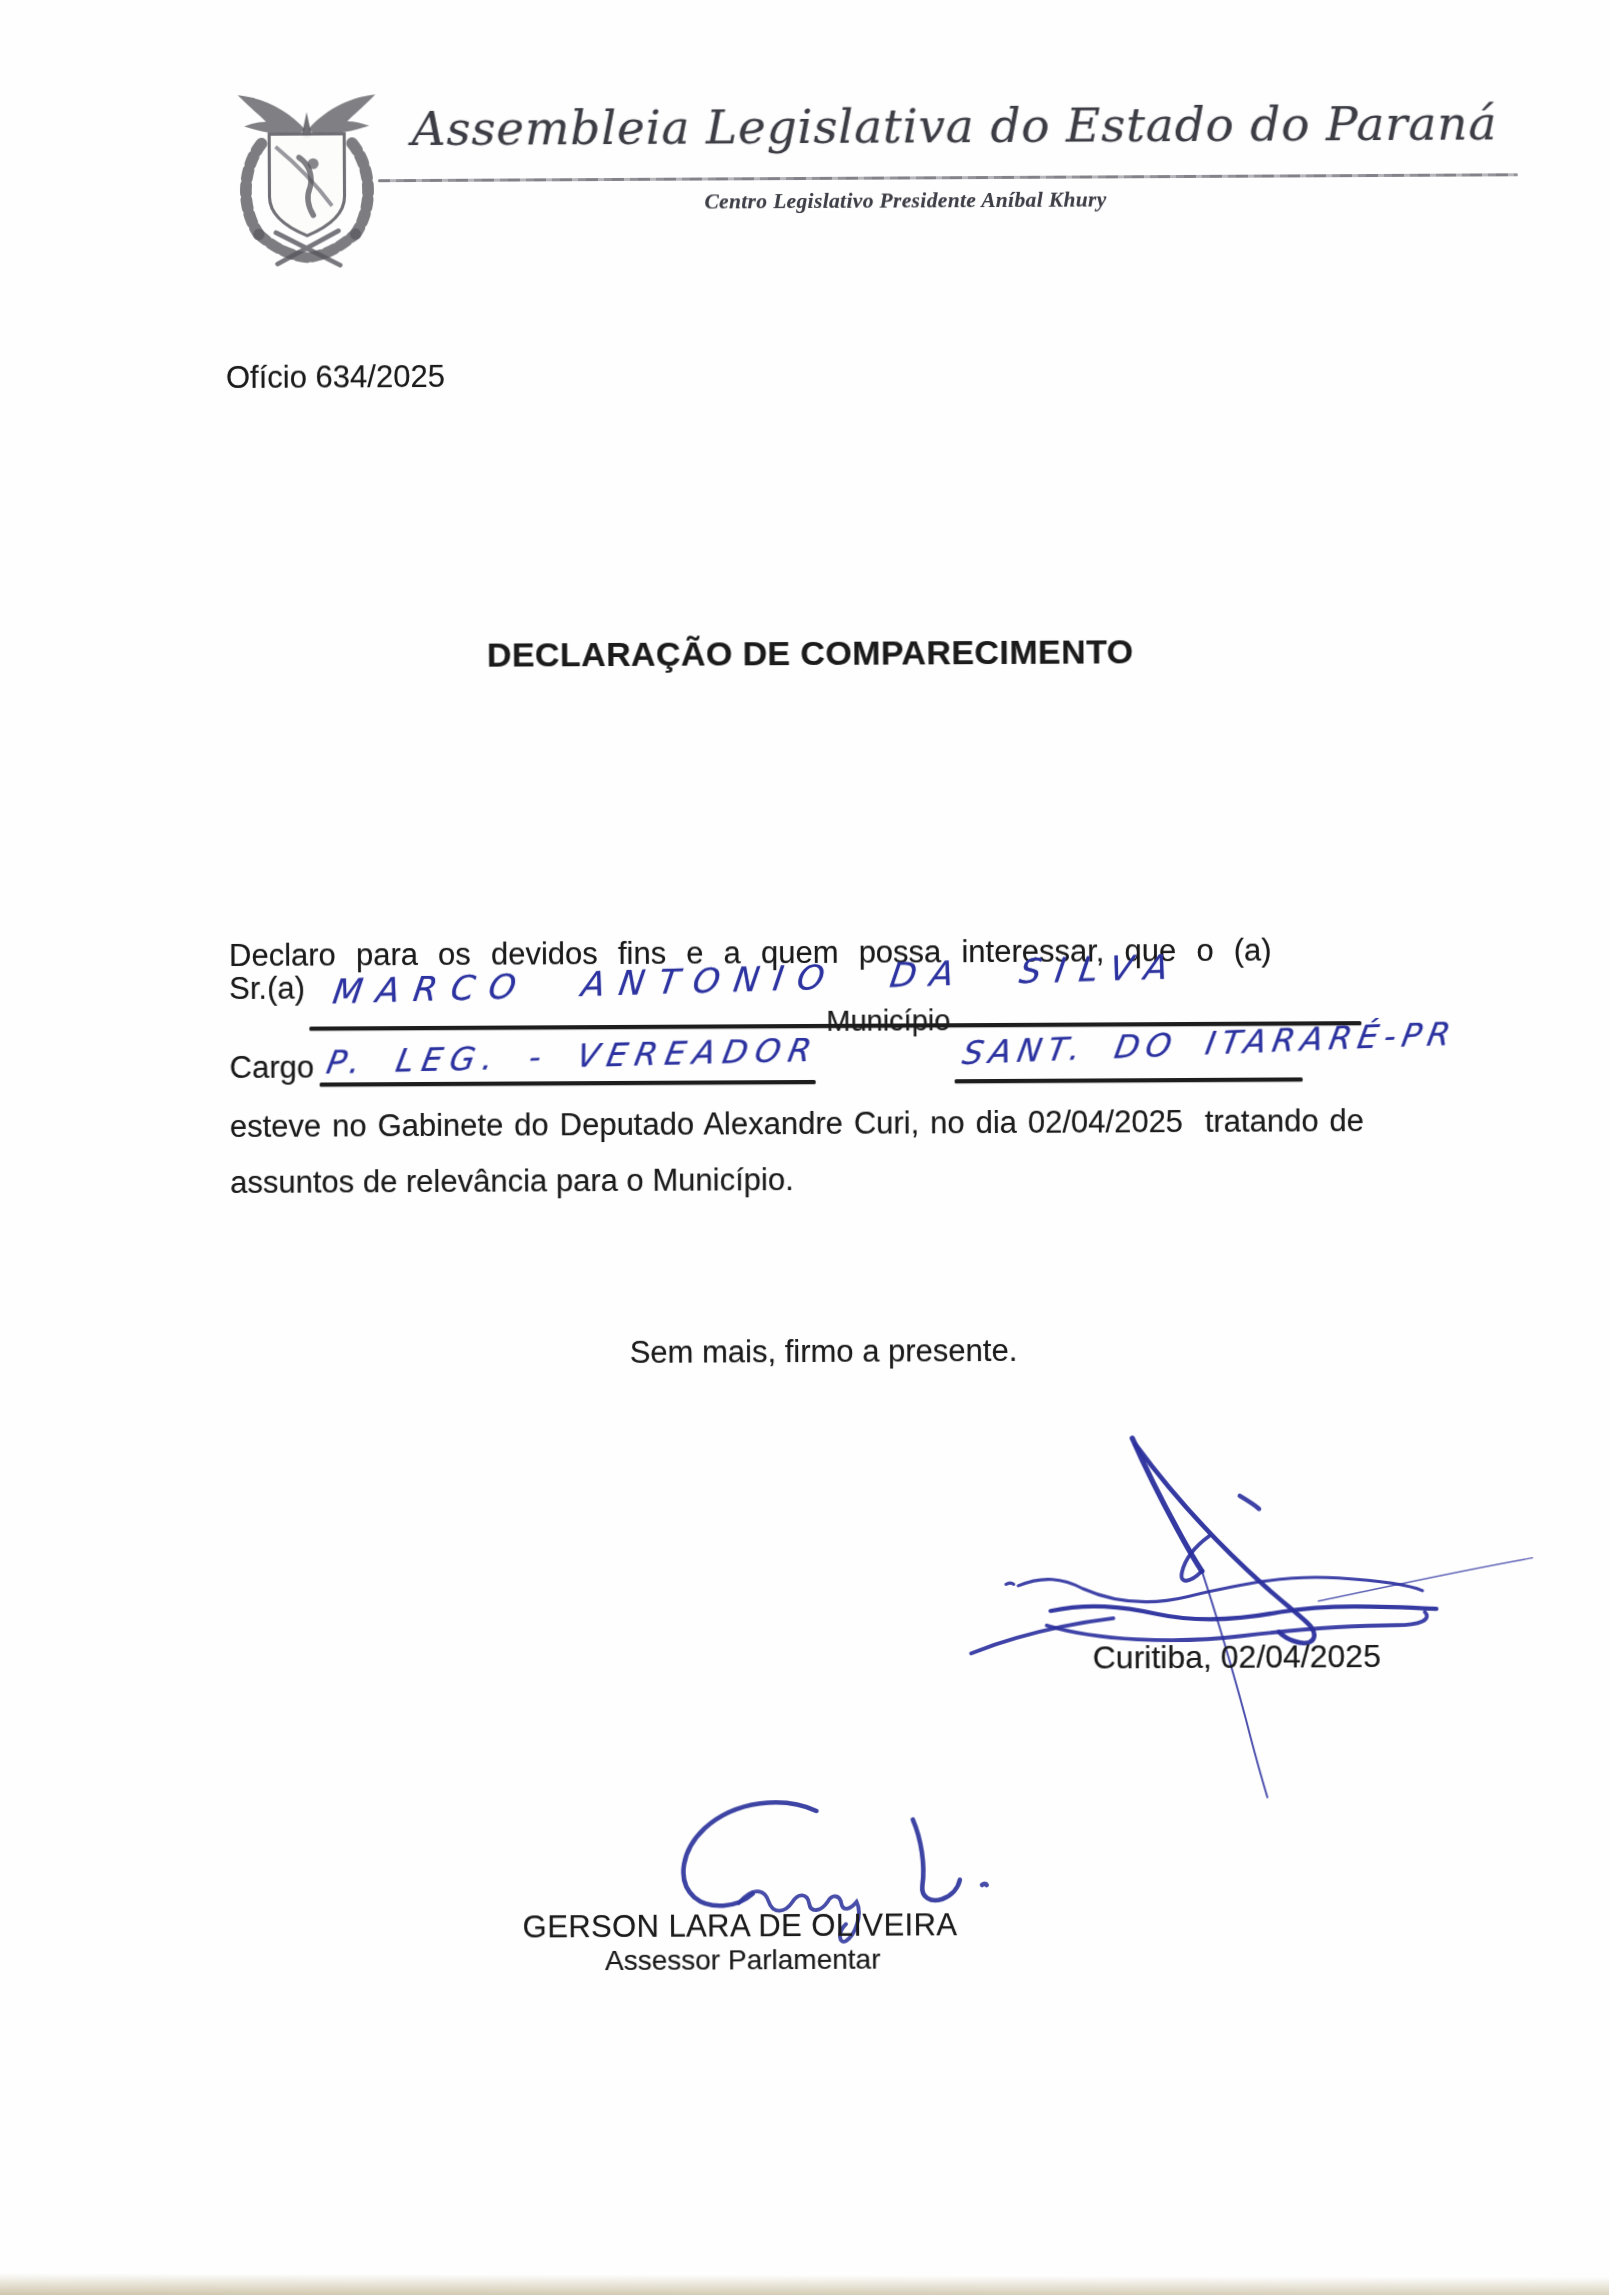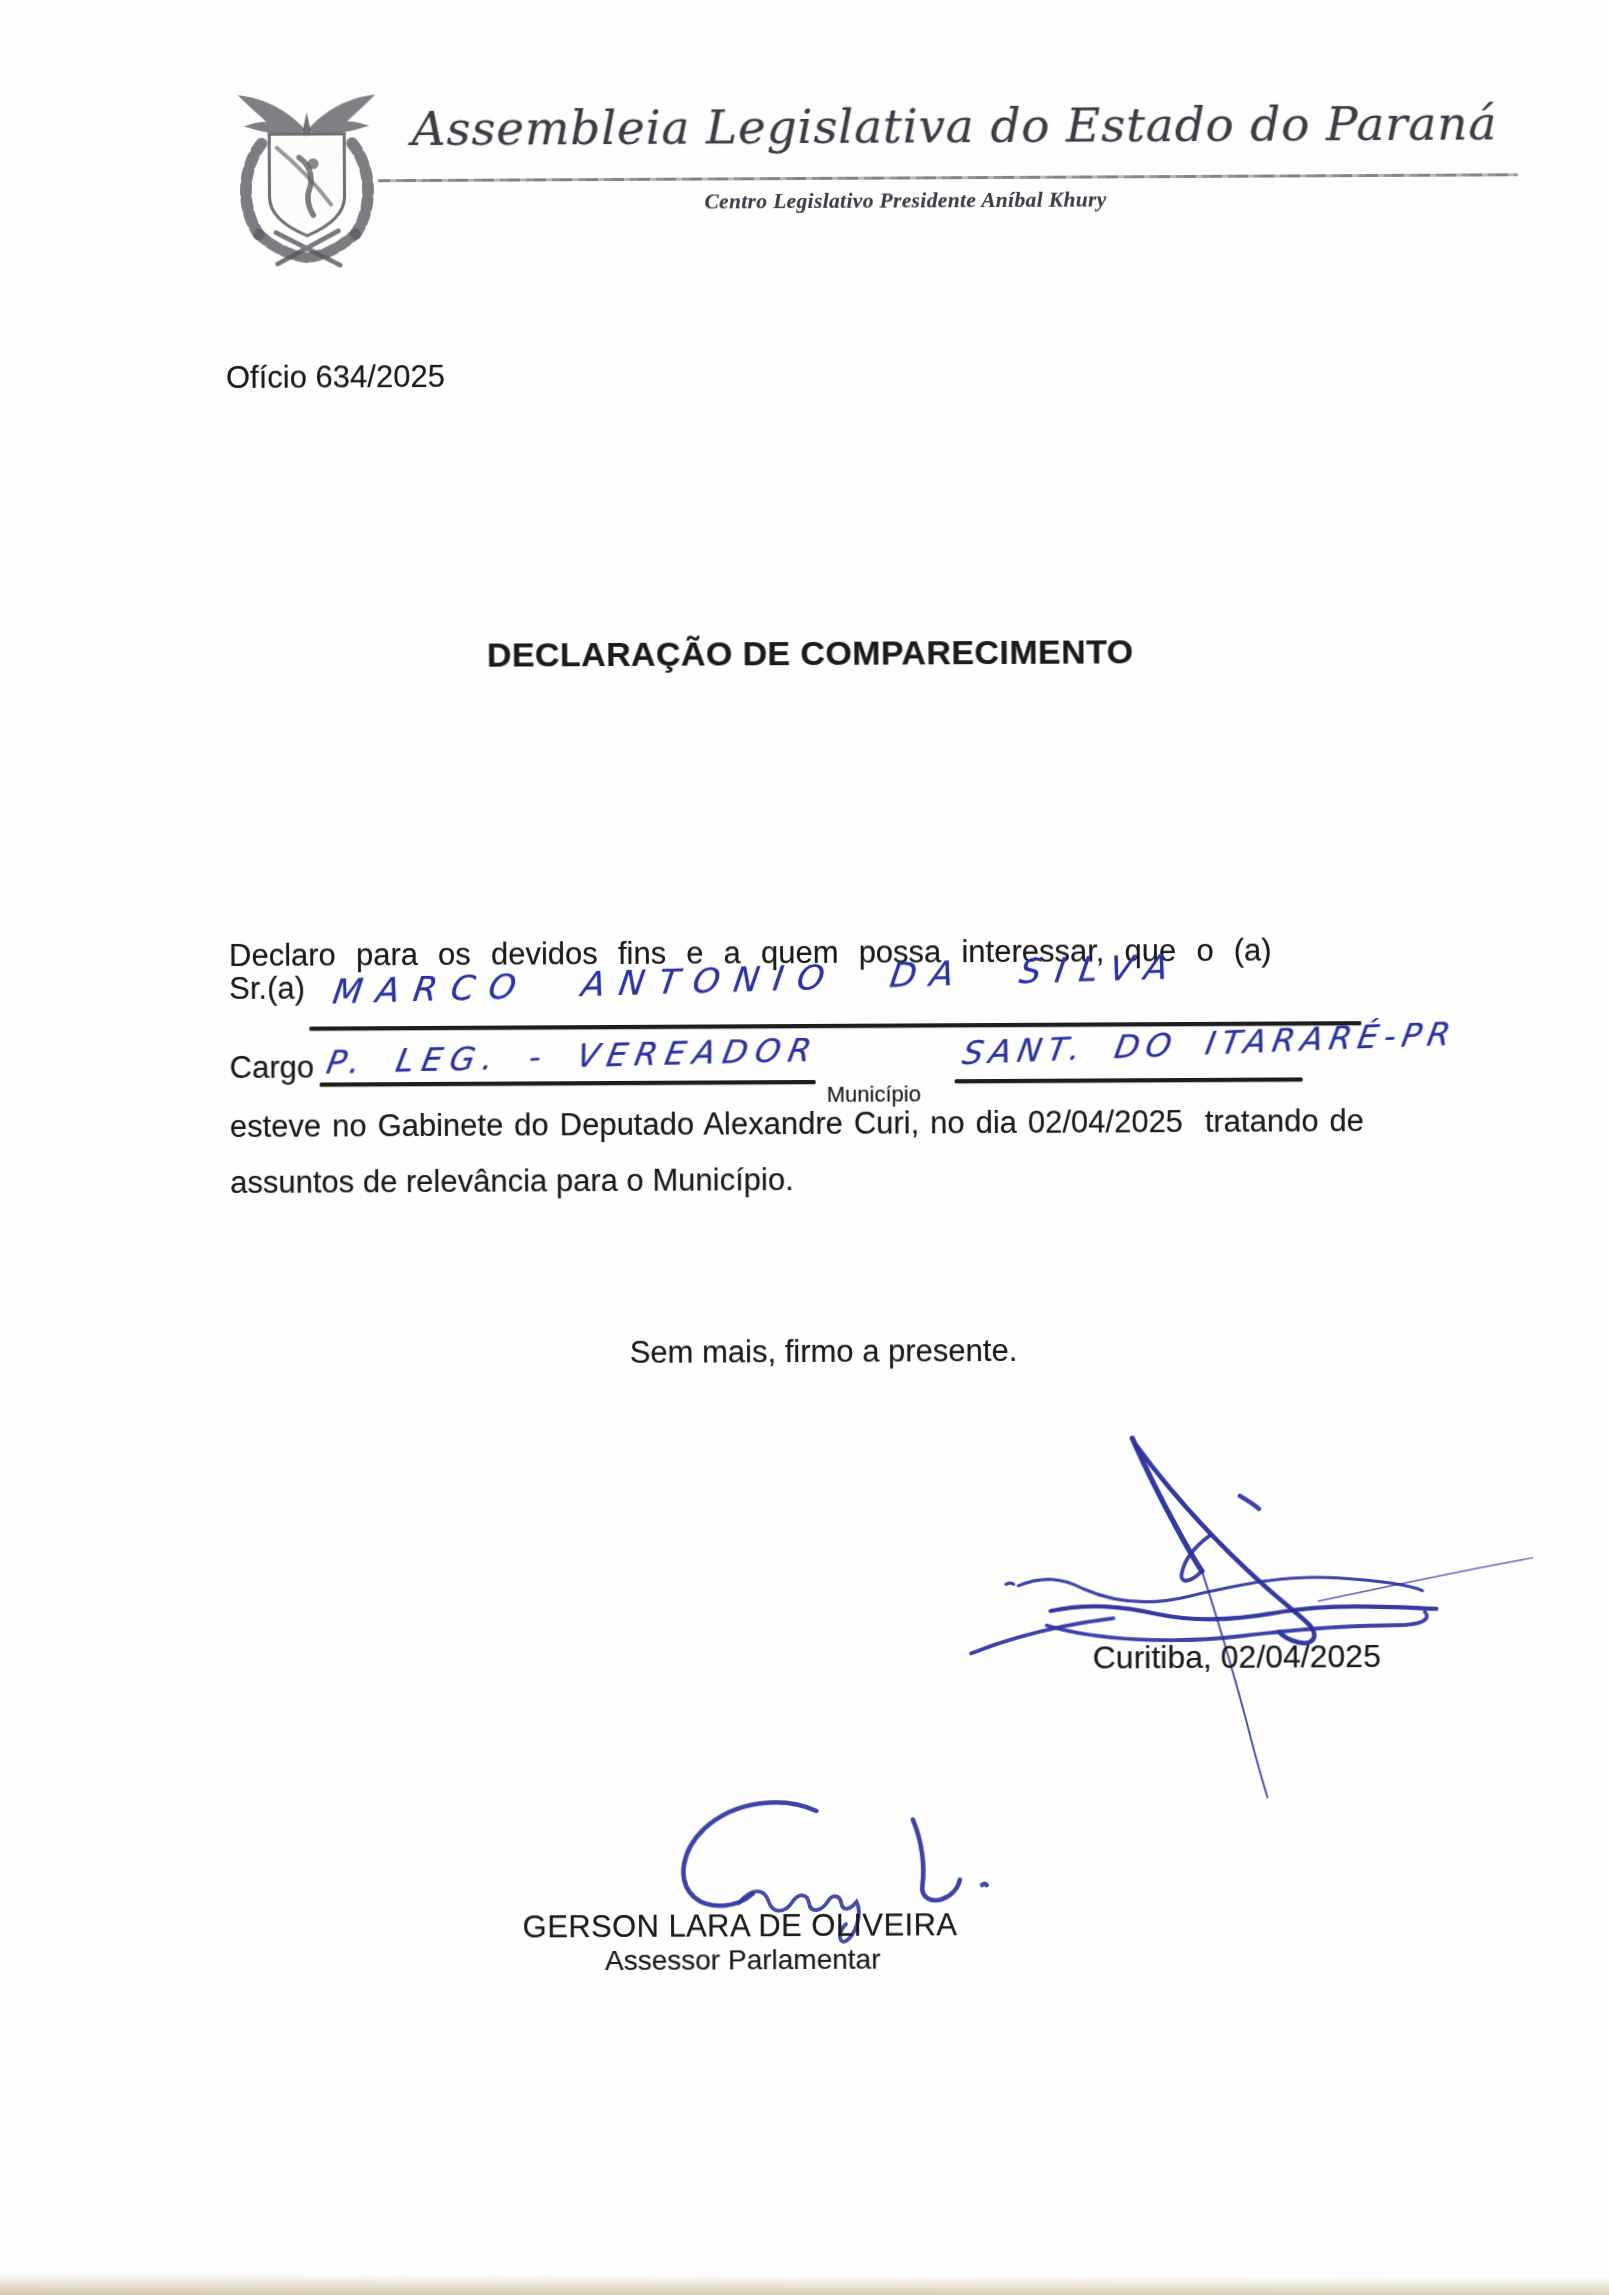--- a/index.html
+++ b/index.html
@@ -33,21 +33,21 @@
   }
 
   
   .printed{text-shadow:0 0 0.8px rgba(20,20,20,.4);}
   .oficio{left:230px;top:357px;font-size:31px;}
   .doc-title{left:15.3px;top:634px;width:1595px;text-align:center;font-weight:bold;font-size:34px;letter-spacing:0.4px;}
   .bline{left:230px;font-size:31px;white-space:pre;}
   .l1{top:935px;word-spacing:11.5px;}
   .l2{top:968px;}
   .l3{top:1047px;text-align:center;}
-  .l3-municipio{left:827px;top:1082px;font-size:22px;white-space:pre;}
+  .l3-municipio{left:827px;top:1005px;font-size:29px;white-space:pre;}
   .l4{top:1106px;word-spacing:2.3px;}
   .l5{top:1162px;}
   .closing{left:19px;top:1334px;width:1607px;text-align:center;font-size:31px;}
   .place-date{left:1090px;top:1641px;font-size:32px;}
   .sig-name{left:0;top:1908px;width:1472px;text-align:center;font-size:31px;letter-spacing:0.4px;}
   .sig-role{left:0;top:1944px;width:1477px;text-align:center;font-size:28px;}
 
   
   .uline{position:absolute;height:3.8px;background:#1d1d1d;border-radius:1.5px;box-shadow:0 0.8px 0.8px rgba(0,0,0,.35);}
   .ul-sr{left:310px;top:1024px;width:1052px;}

